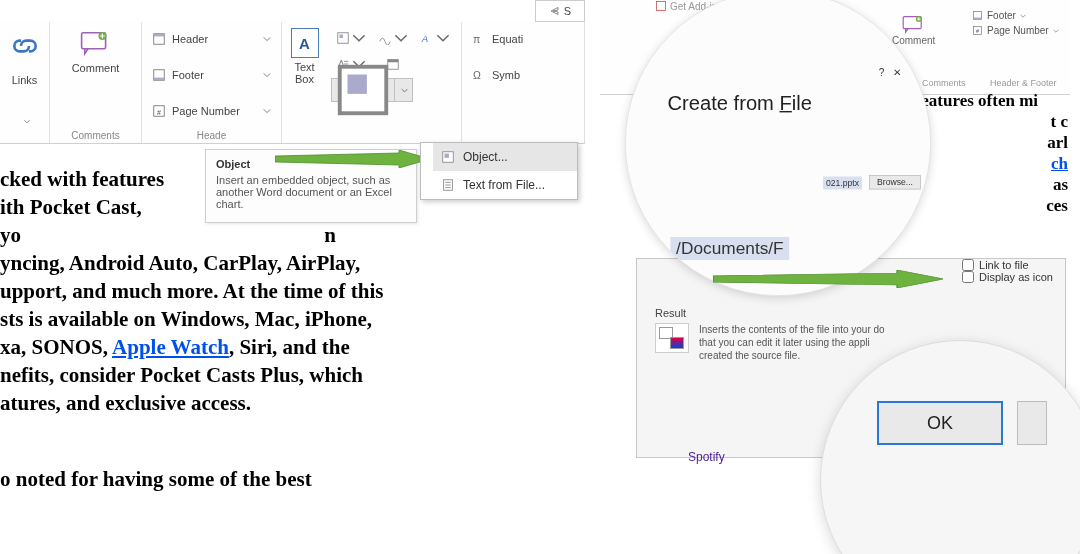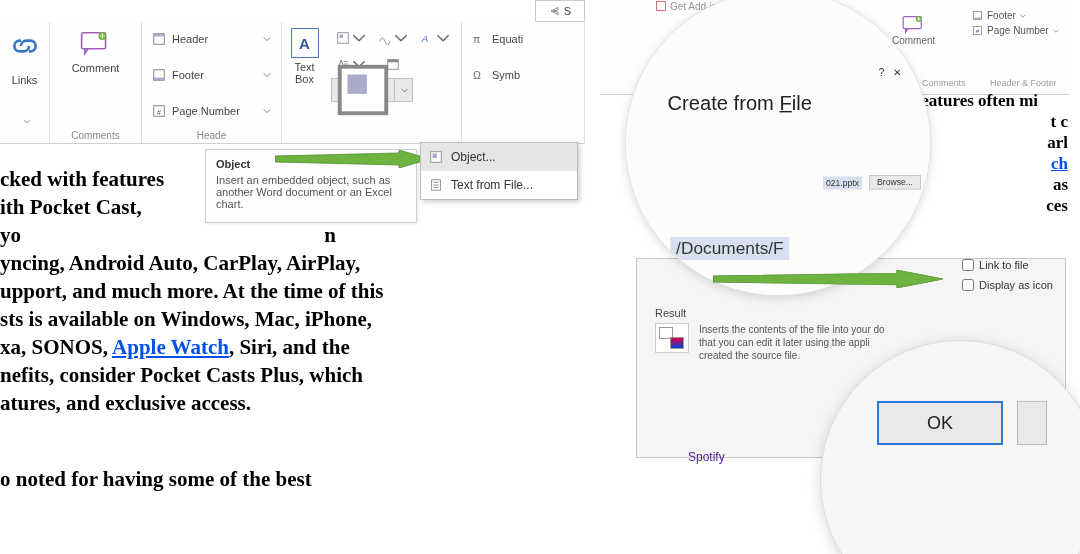--- a/index.html
+++ b/index.html
@@ -40,21 +40,21 @@
     .mini-chev { width: 7px; height: 7px; margin-left: 2px; }
     .obj-split { grid-column: 1 / 3; grid-row: 3; display: flex; background: #e8e8e8; border: 1px solid #c0c0c0; height: 24px; }
     .obj-split .main { flex: 1; display: flex; align-items: center; justify-content: center; }
     .obj-split .drop { width: 18px; border-left: 1px solid #c0c0c0; display: flex; align-items: center; justify-content: center; }
     
     .sym-grp { flex: 1; }
     .sym-row { display: flex; align-items: center; height: 26px; font-size: 11px; color: #444; gap: 6px; padding: 0 4px; }
     .sym-row svg { width: 14px; height: 14px; }
     
     
-    .obj-menu { position: absolute; top: 142px; left: 420px; width: 158px; background: #fff; border: 1px solid #bcbcbc; box-shadow: 2px 2px 5px rgba(0,0,0,0.2); z-index: 30; }
+    .obj-menu { position: absolute; top: 142px; left: 420px; width: 158px; background: #fff; border: 1px solid #bcbcbc; box-shadow: 2px 2px 5px rgba(0,0,0,0.2); z-index: 30; padding-left: 12px; }
     .obj-menu .item { display: flex; align-items: center; height: 28px; padding: 0 8px; gap: 8px; font-size: 12px; color: #333; }
     .obj-menu .item.hl { background: #e6e6e6; }
     .obj-menu .item svg { width: 14px; height: 14px; }
     
     
     .tooltip { position: absolute; top: 149px; left: 205px; width: 212px; background: #fdfdfd; border: 1px solid #cfcfcf; padding: 8px 10px 12px 10px; font-size: 11px; color: #555; z-index: 20; box-shadow: 1px 1px 3px rgba(0,0,0,0.1); }
     .tooltip .tt-title { font-weight: bold; color: #333; margin-bottom: 4px; display: block; }
     
     
     .arrow1 { position: absolute; top: 150px; left: 275px; width: 155px; height: 18px; z-index: 25; }
@@ -79,21 +79,21 @@
     .rr-hf .row svg.ic { width: 11px; height: 11px; }
     .rr-hf .row svg.ch { width: 6px; height: 6px; }
     .rr-groups { position: absolute; top: 78px; left: 0; right: 0; display: flex; }
     .rr-groups .glabel { font-size: 9px; color: #999; text-align: center; }
     .rr-groups .g1 { width: 290px; margin-left: 40px; }
     .rr-groups .g2 { width: 70px; }
     .rr-groups .g3 { width: 100px; }
     
     
     .dlg-body { position: absolute; top: 258px; left: 36px; width: 430px; height: 200px; background: #f5f5f5; border: 1px solid #c8c8c8; }
-    .dlg-opts { position: absolute; top: 0px; right: 12px; display: flex; flex-direction: column; gap: 8px; font-size: 11px; color: #333; }
+    .dlg-opts { position: absolute; top: 0px; right: 12px; display: flex; flex-direction: column; gap: 0; font-size: 11px; color: #333; }
     .dlg-opts label { display: flex; align-items: center; gap: 5px; }
     .dlg-opts input[type=checkbox] { width: 12px; height: 12px; }
     .dlg-result { position: absolute; top: 48px; left: 18px; width: 360px; }
     .dlg-result .rlbl { font-size: 11px; color: #444; }
     .dlg-result .rrow { display: flex; gap: 10px; margin-top: 4px; }
     .dlg-result .ricon { width: 34px; height: 30px; border: 1px solid #ccc; background: #fff; position: relative; }
     .dlg-result .ricon::before, .dlg-result .ricon::after { content: ''; position: absolute; width: 12px; height: 10px; border: 1px solid #999; background: #fff; }
     .dlg-result .ricon::before { top: 3px; left: 3px; }
     .dlg-result .ricon::after { bottom: 3px; left: 14px; background: linear-gradient(#d04, #04d); }
     .dlg-result .rtext { font-size: 10px; color: #555; line-height: 13px; }

